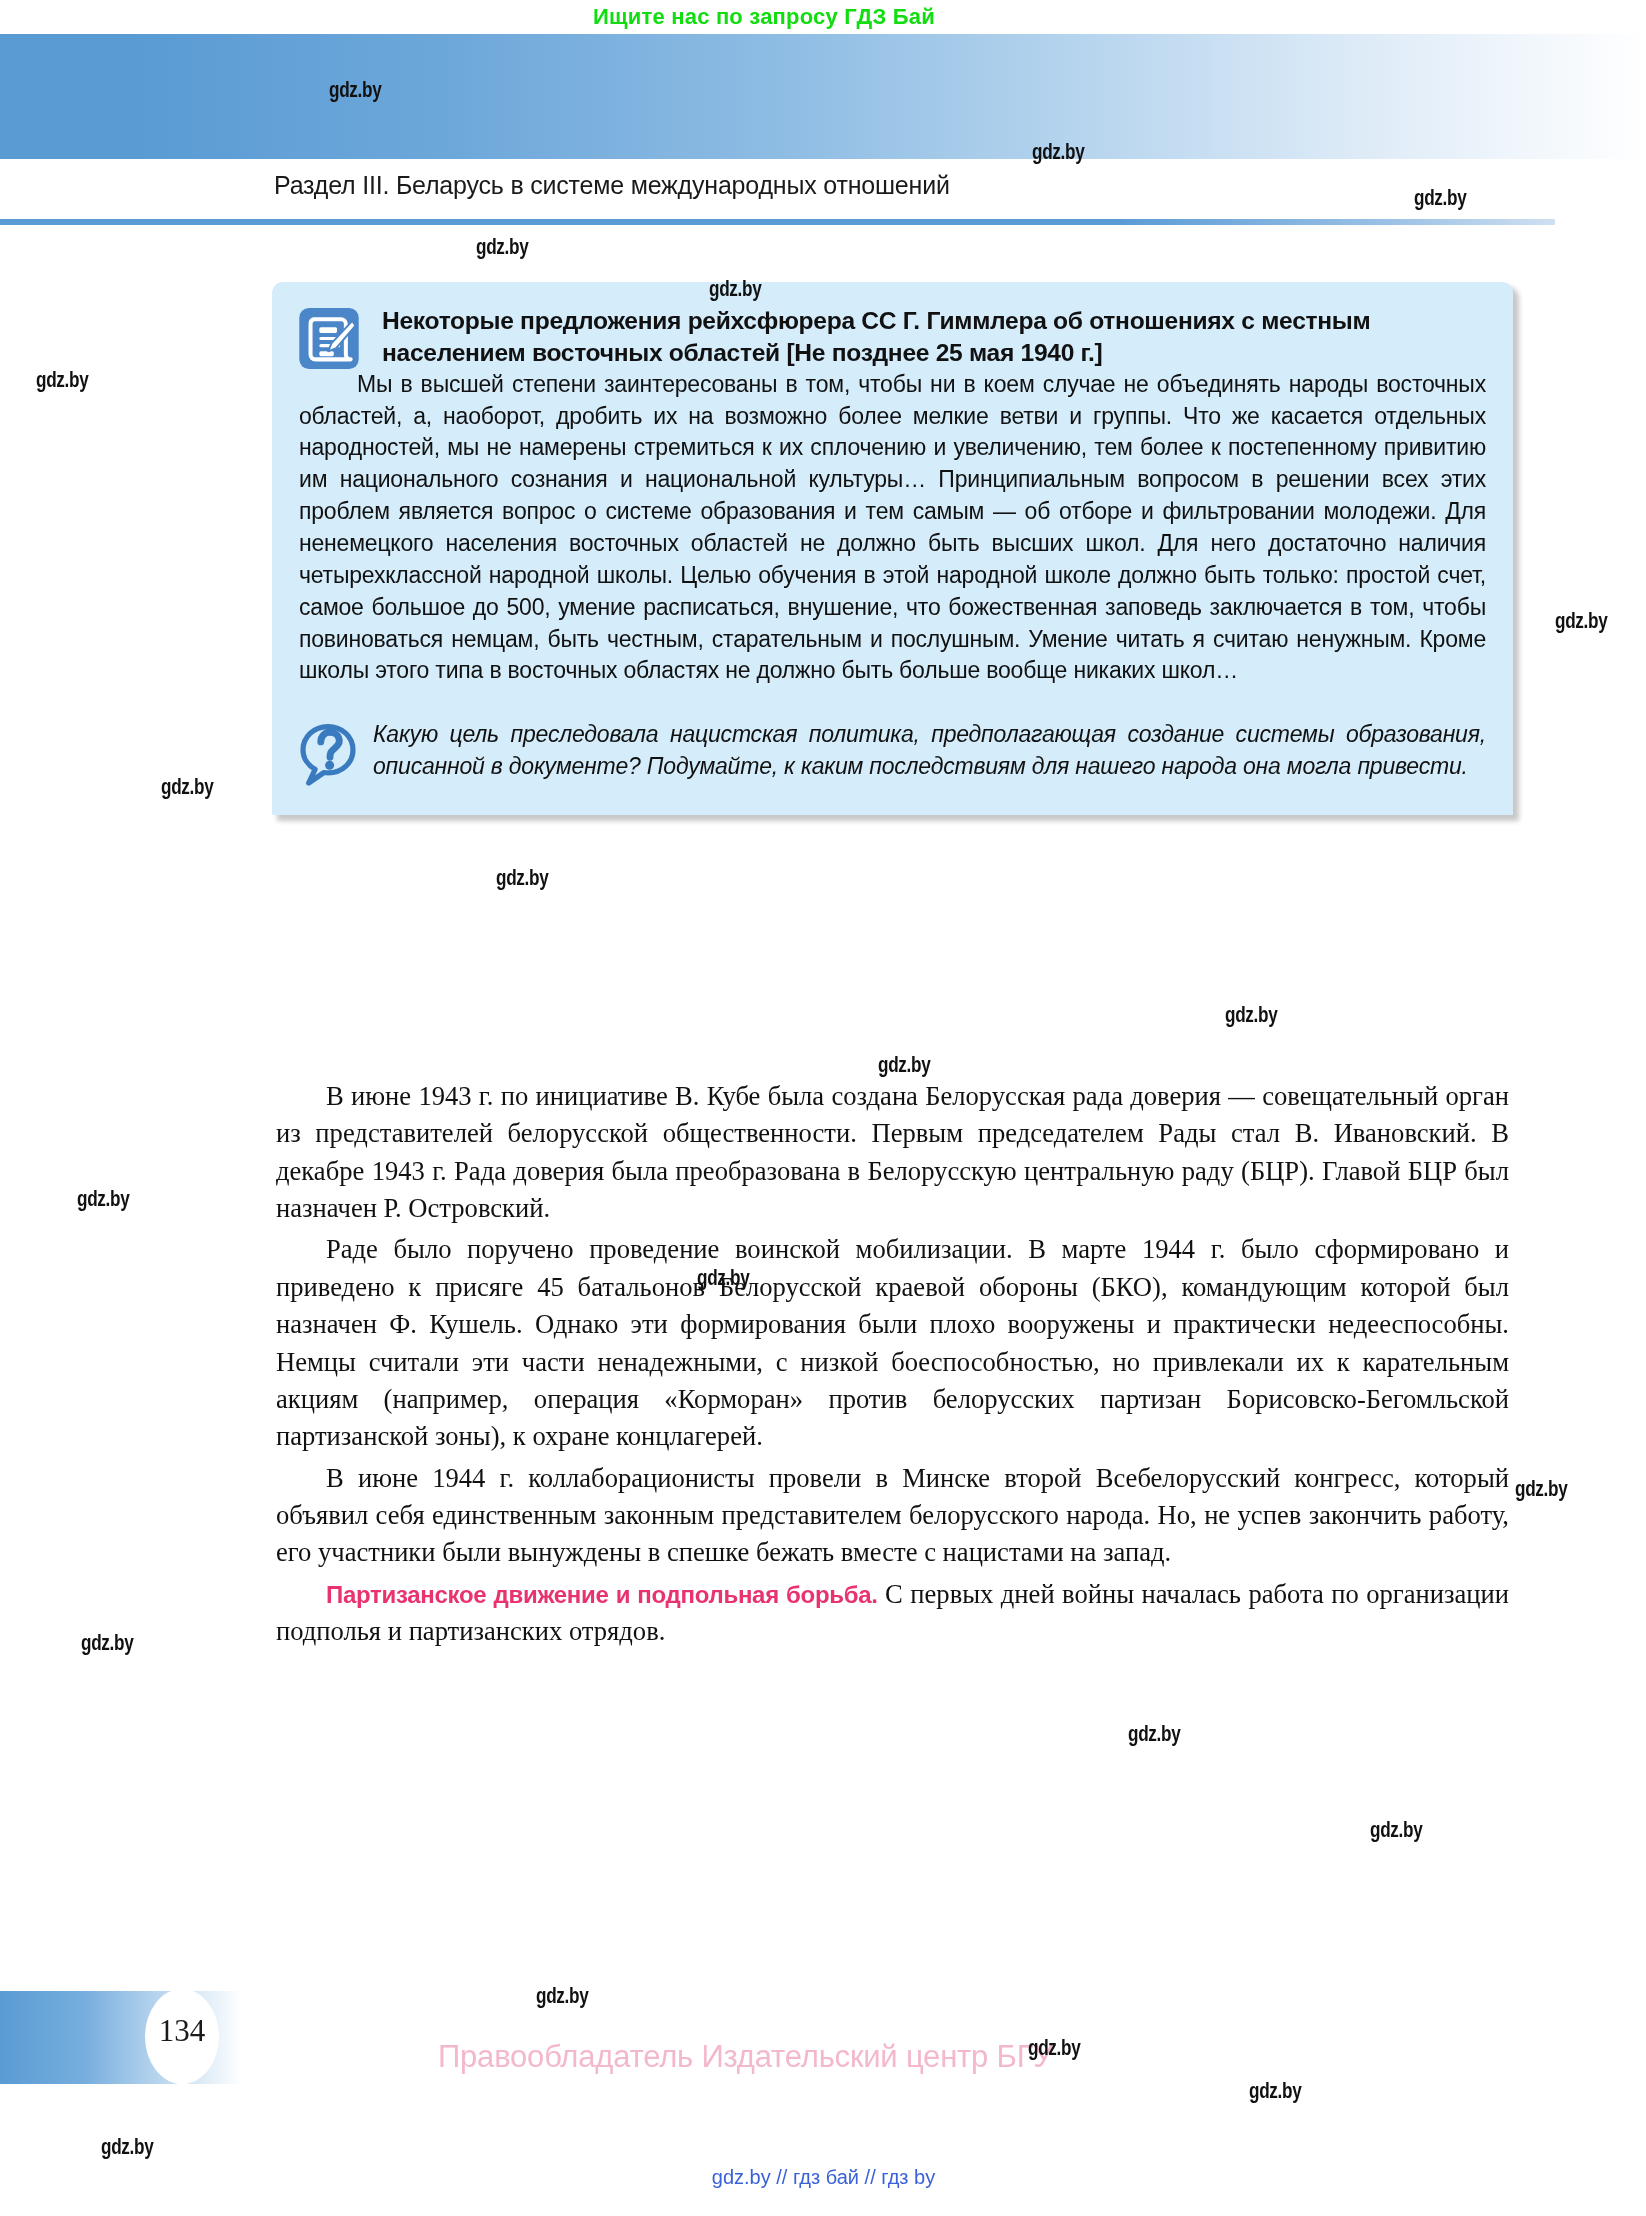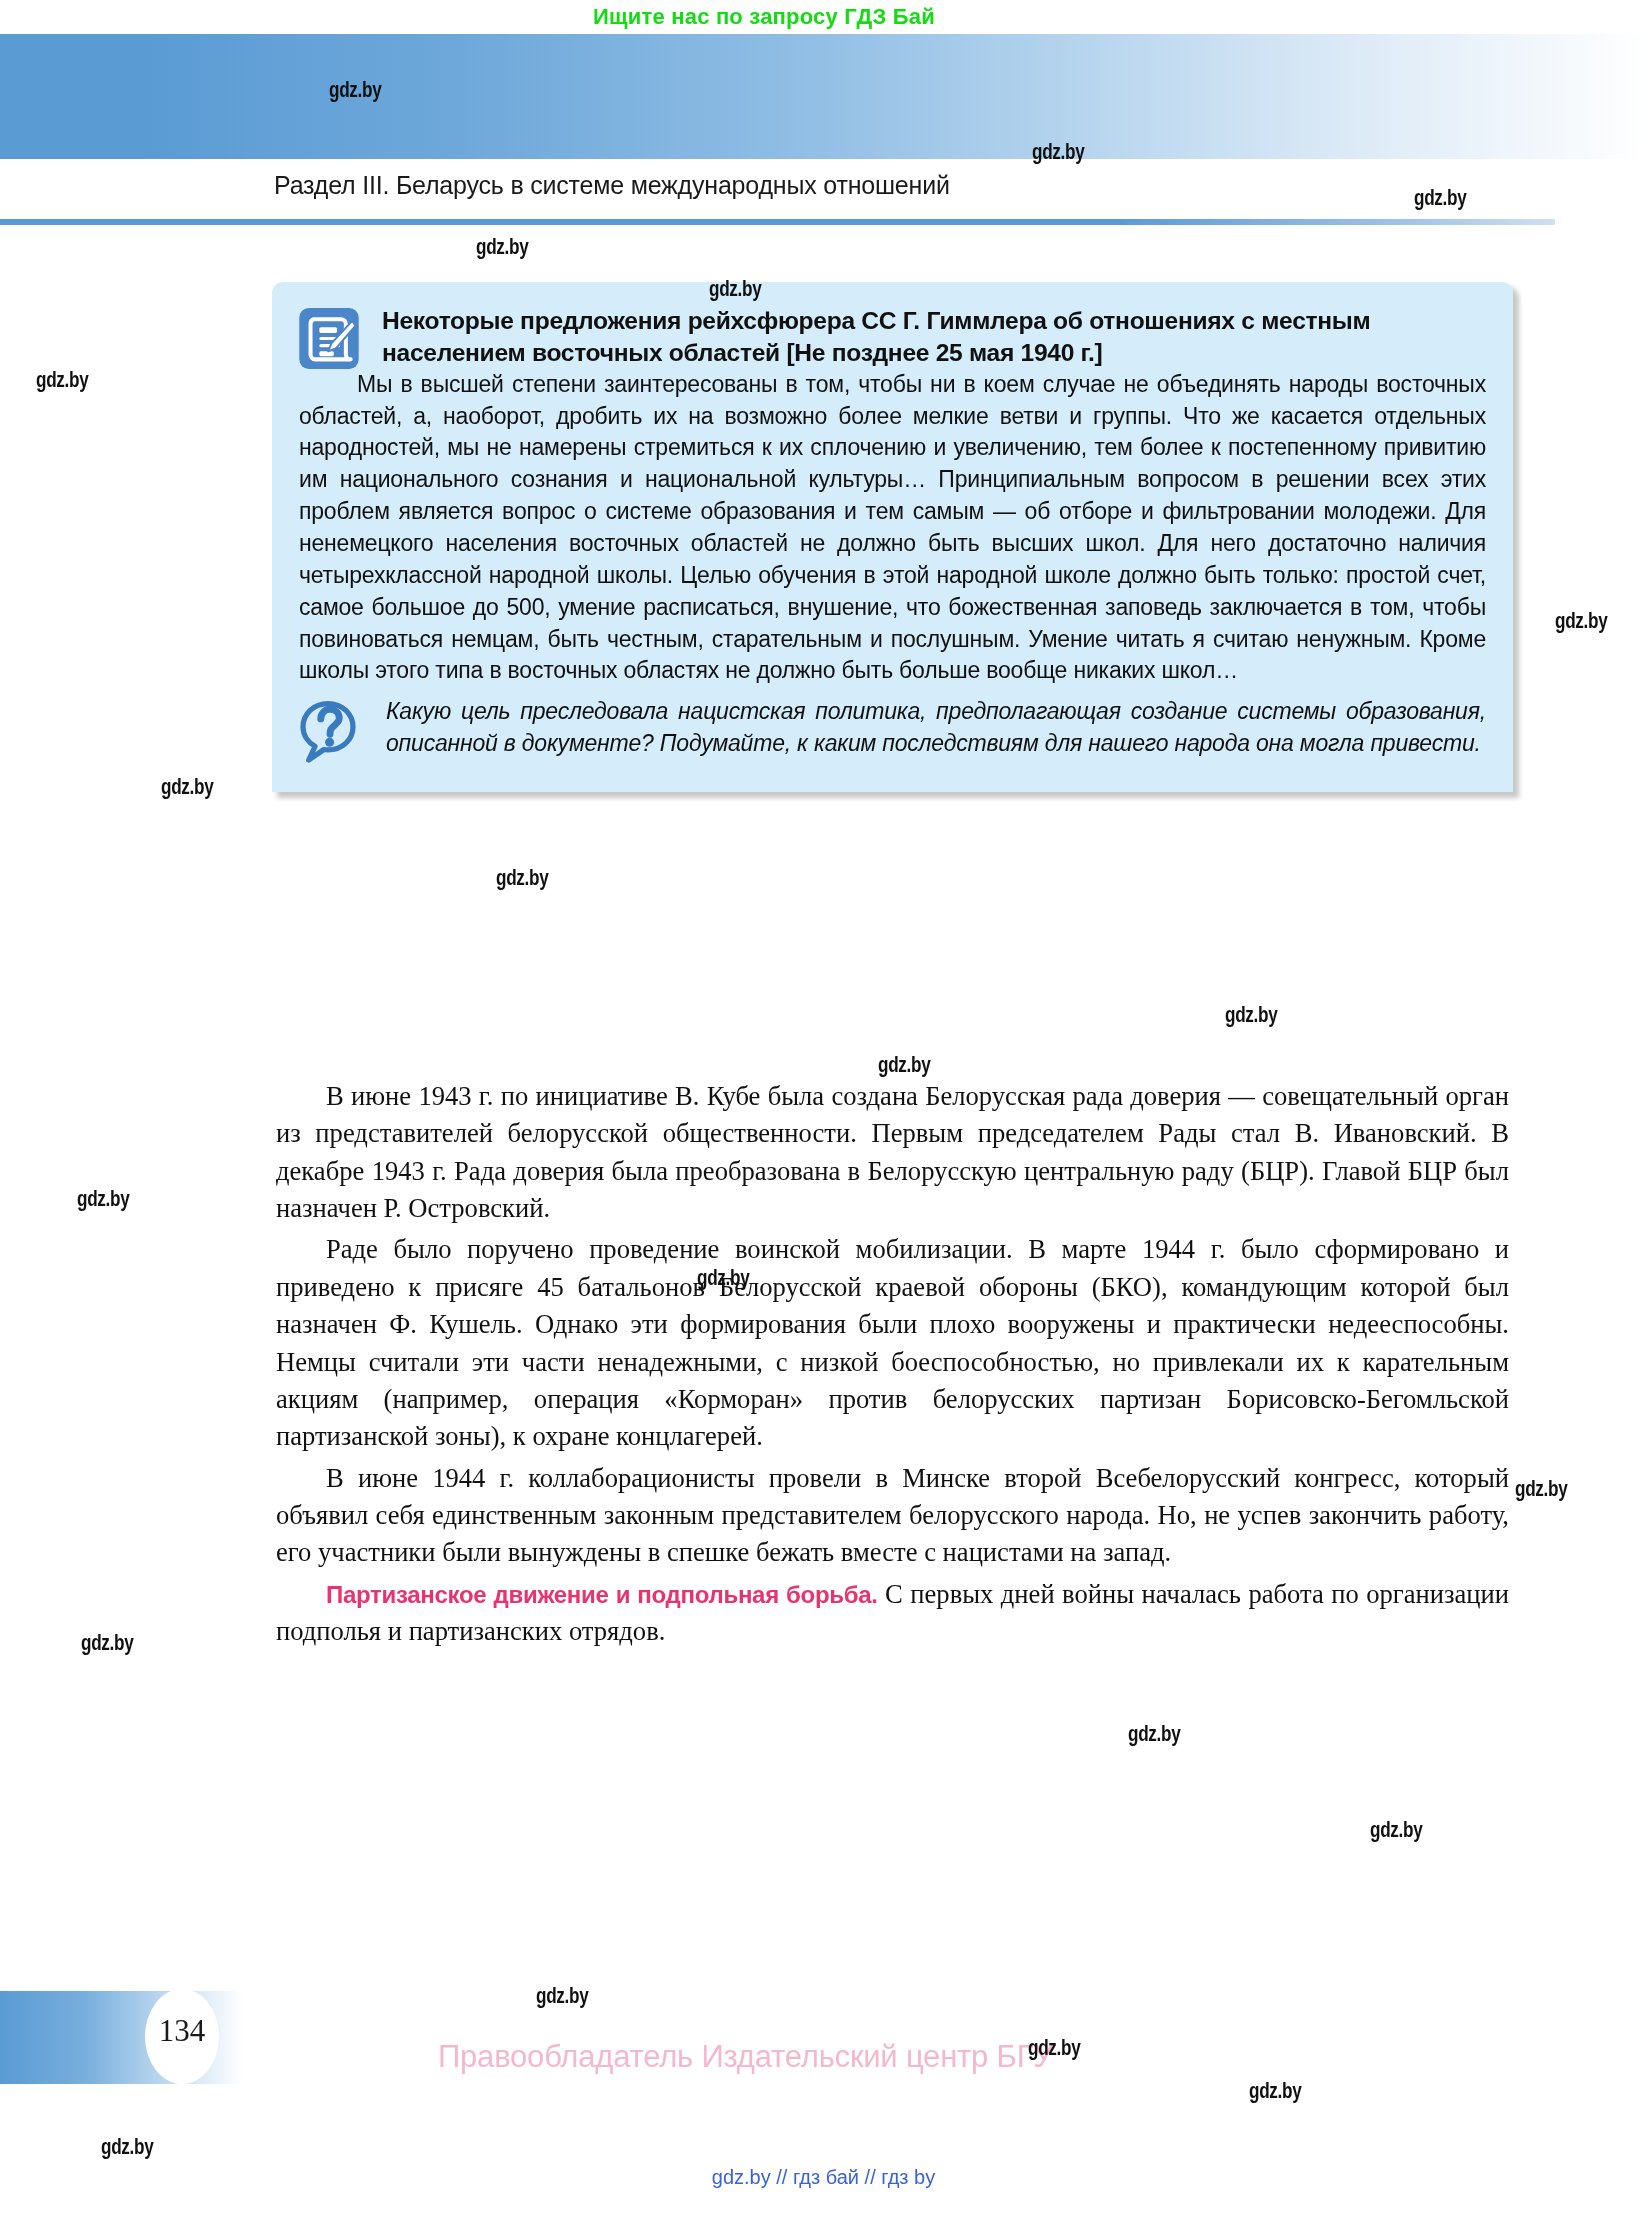--- a/index.html
+++ b/index.html
@@ -112,22 +112,22 @@
     color: #111111;
     text-align: justify;
     text-indent: 58px;
     letter-spacing: -0.2px;
     hyphens: manual;
   }
 
   .doc-question-row {
     display: flex;
     align-items: flex-start;
-    gap: 29px;
-    margin-top: 8px;
+    gap: 16px;
+    margin-top: 31px;
   }
   .q-icon {
     flex: 0 0 auto;
     width: 58px;
     height: 68px;
     margin-top: 1.6px;
   }
   .doc-question {
     font-family: "Liberation Sans", sans-serif;
     font-style: italic;

